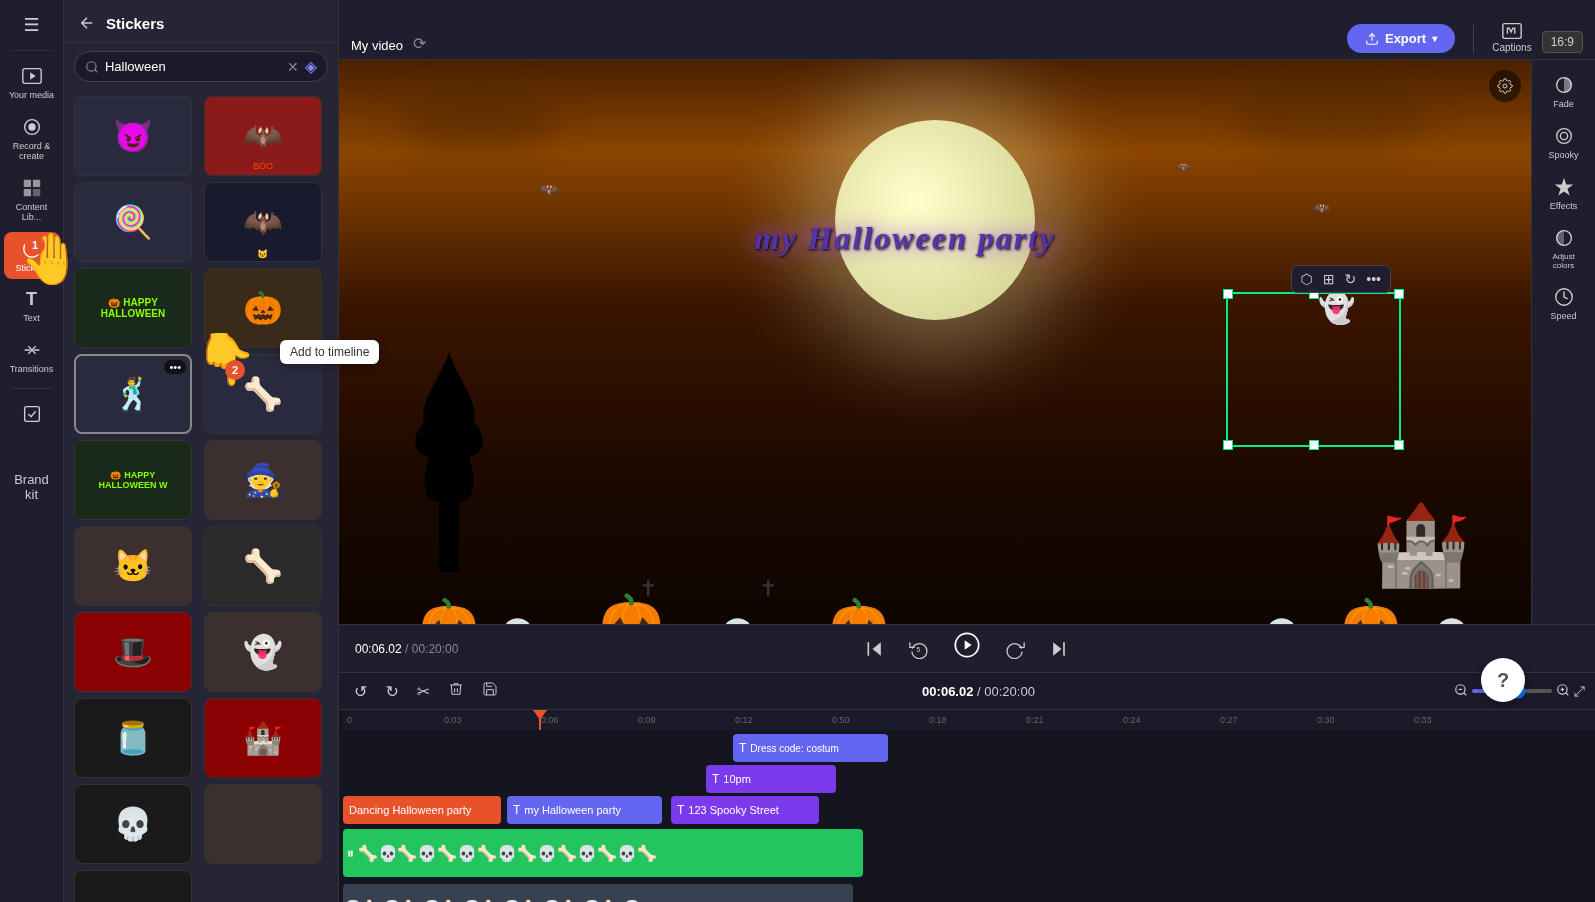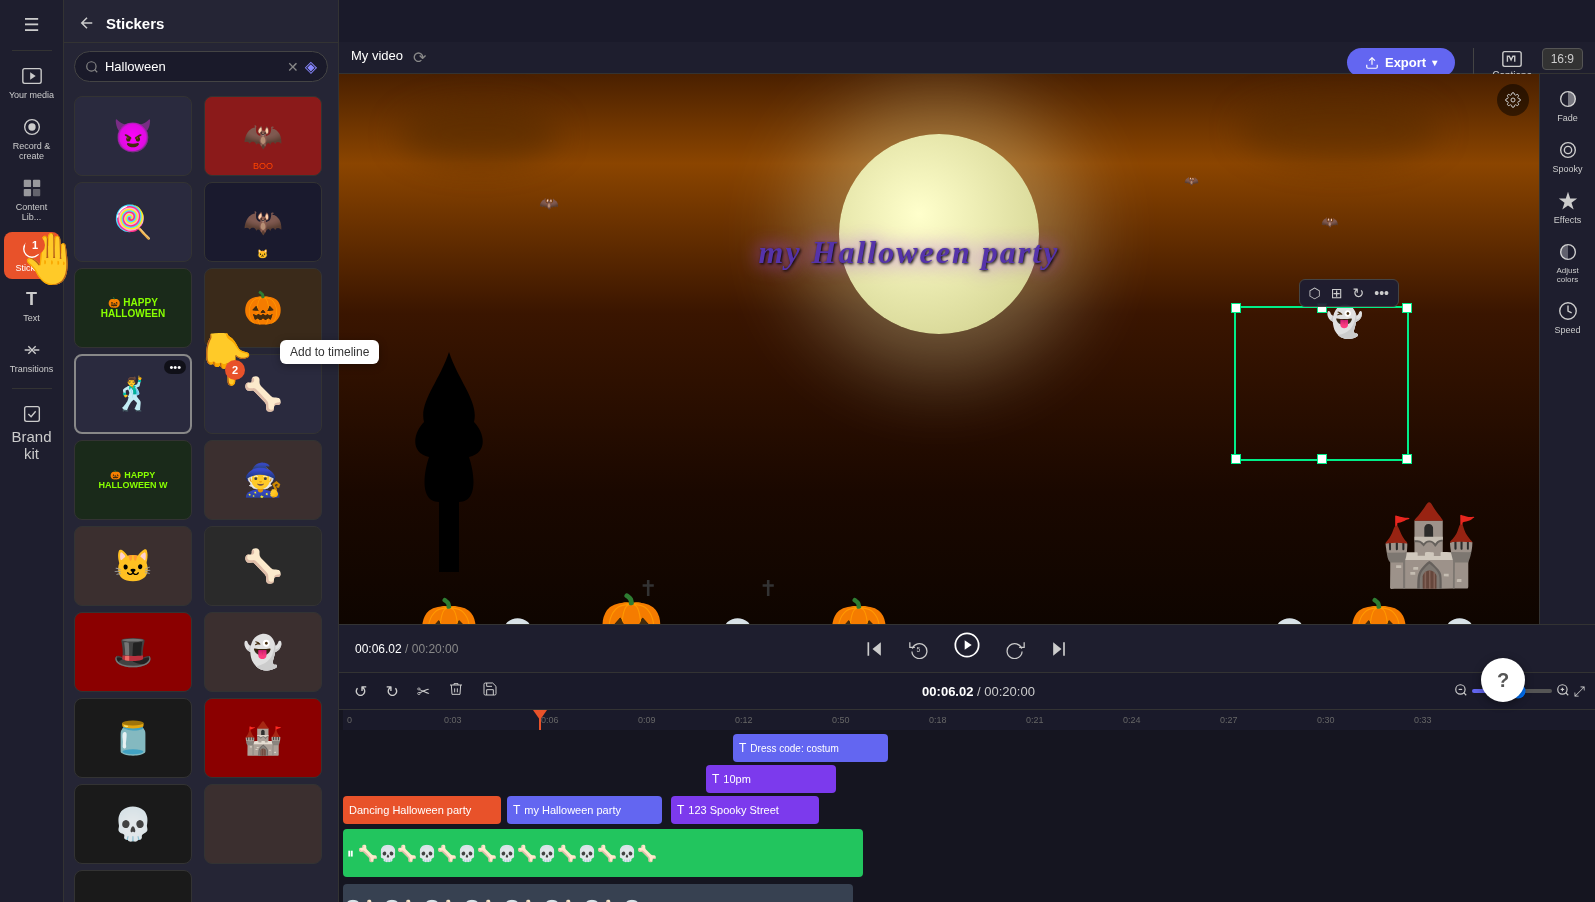--- a/index.html
+++ b/index.html
@@ -150,27 +150,26 @@
       flex: 1;
       display: flex;
       flex-direction: column;
       background: #1a1a2a;
       overflow: hidden;
     }
 
     
     .top-bar {
       display: flex;
-      align-items: flex-start;
+      align-items: flex-end;
       padding: 6px 12px;
       background: #1e1e2e;
       border-bottom: 1px solid #333;
       gap: 10px;
-      height: 32px;
-      margin-top: 42px;
+      height: 60px;
     }
     .project-title {
       font-size: 13px;
       color: #ccc;
       display: flex;
       align-items: center;
       gap: 6px;
     }
     .project-title span { color: #fff; font-weight: 500; }
     .top-spacer { flex: 1; }
@@ -318,21 +317,21 @@
       background: none;
       border: none;
       color: #fff;
       cursor: pointer;
       font-size: 26px;
       padding: 4px;
     }
 
     
     .right-sidebar {
-      width: 56px;
+      width: 64px;
       background: #1e1e2e;
       display: flex;
       flex-direction: column;
       align-items: center;
       padding: 8px 0;
       gap: 4px;
       border-left: 1px solid #333;
     }
     .right-sidebar-item {
       display: flex;
@@ -566,21 +565,21 @@
         <path d="M16 8 L12 12 L16 16"></path>
       </svg>
     <span style="font-size:9px;">Transitions</span>
   </div>
   <div class="sidebar-divider"></div>
   <div class="sidebar-icon-item">
     <svg viewBox="0 0 24 24" fill="currentColor">
         <rect x="4" y="4" width="16" height="16" rx="2" fill="none" stroke="currentColor" stroke-width="1.5"></rect>
         <path d="M8 12 L11 15 L16 9" fill="none" stroke="currentColor" stroke-width="1.5"></path>
       </svg>
-    <span style="font-size:15px;">Brand kit</span>
+    <span style="font-size:13px;margin-top:44px;">Brand kit</span>
   </div>
 </div>
 
 <div class="stickers-panel">
   <div class="panel-header">
     <button class="panel-back-btn">
       <svg width="18" height="18" viewBox="0 0 24 24" fill="none" stroke="currentColor" stroke-width="2">
           <path d="M19 12H5M12 5l-7 7 7 7"></path>
         </svg>
     </button>

